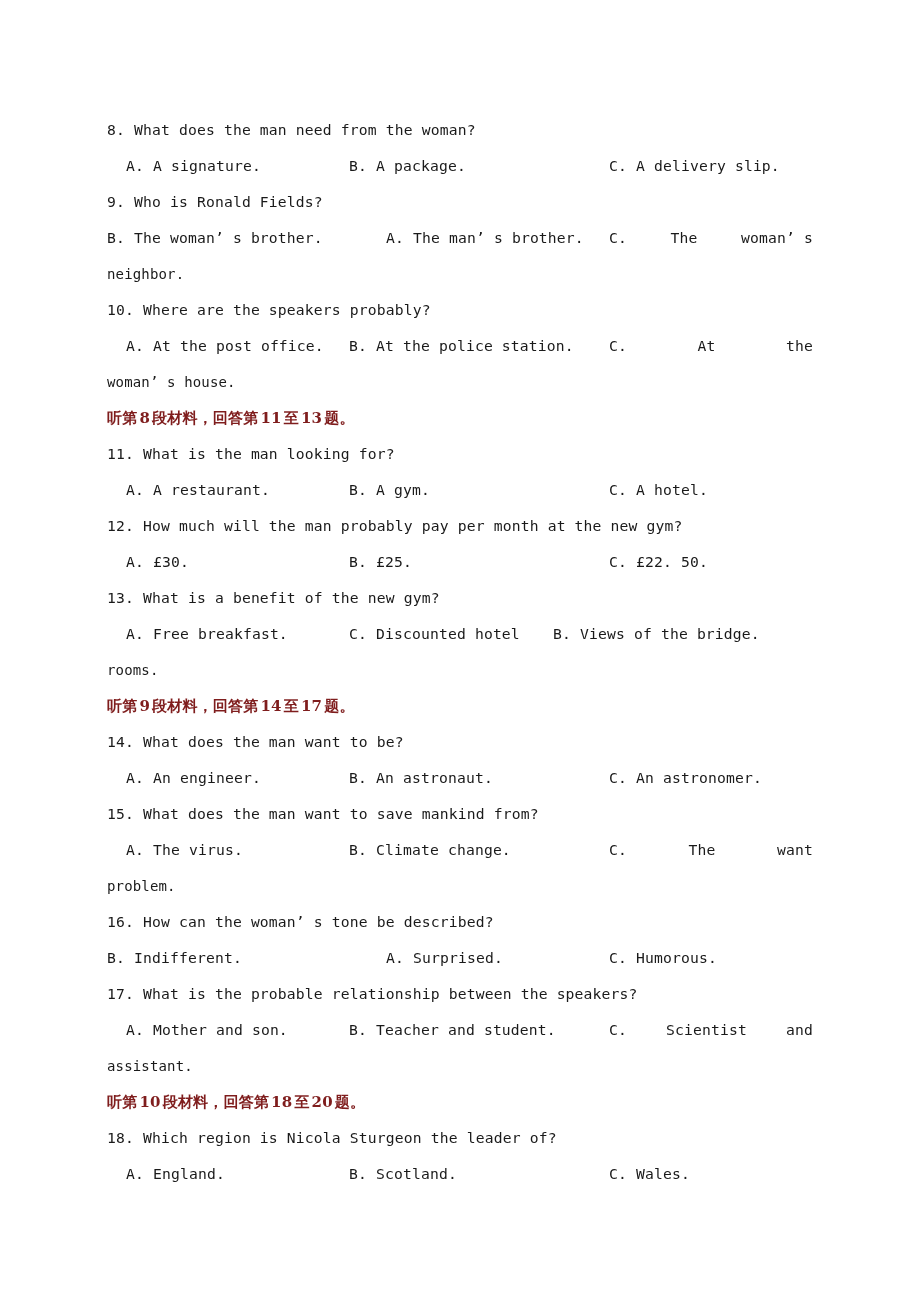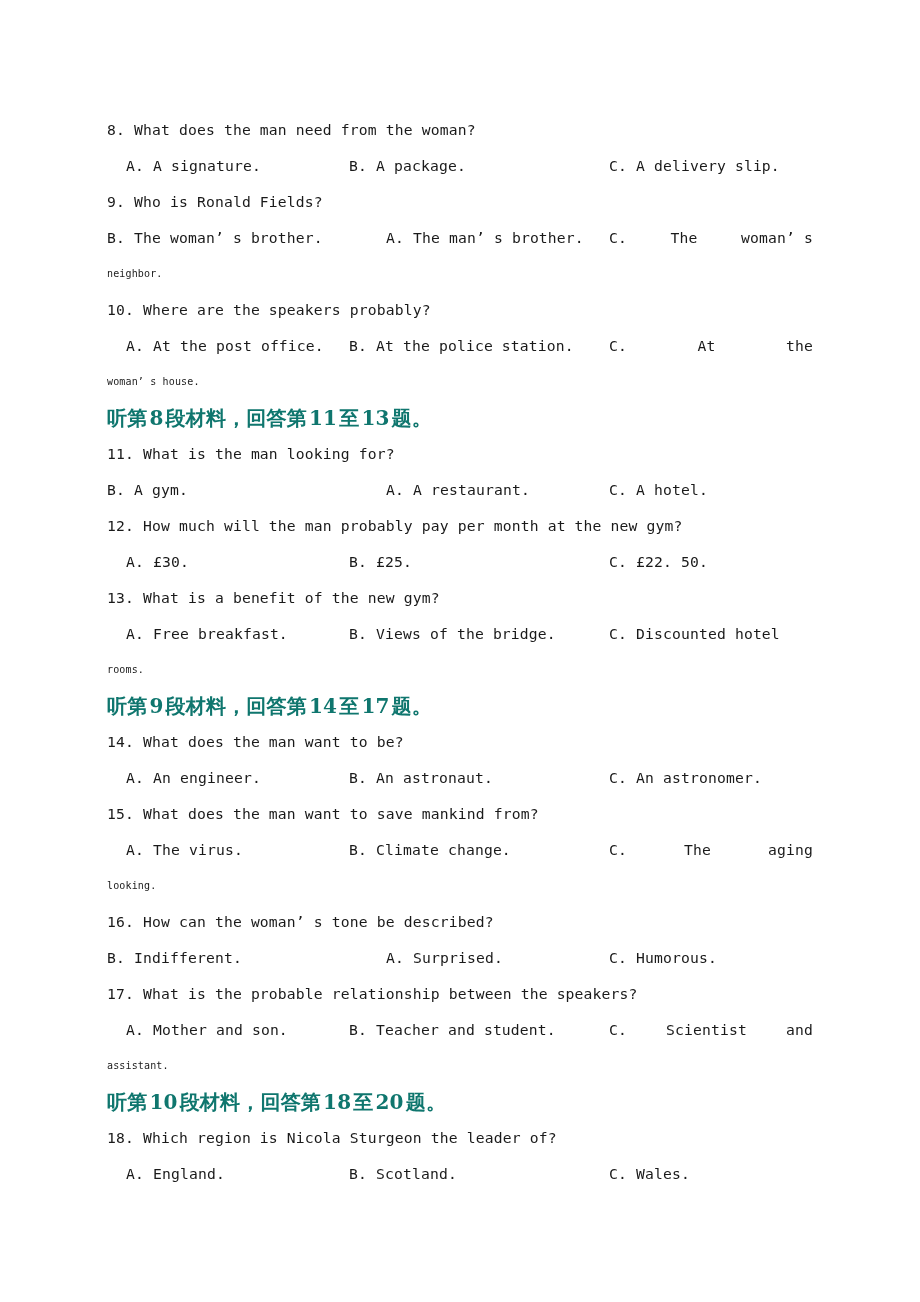--- a/index.html
+++ b/index.html
@@ -71,36 +71,36 @@
   
   .opt-row.justify .col-c {
     display: flex;
     justify-content: space-between;
     white-space: nowrap;
   }
   .opt-row.justify .col-c > span { display: inline-block; }
 
   
   .cont-line {
-    font-size: 10px;
+    font-size: 14px;
     line-height: 36px;
     height: 36px;
     letter-spacing: 0.15px;
     text-align: left;
     white-space: nowrap;
   }
 
   
   .cn-heading {
     height: 36px;
     line-height: 36px;
-    font-size: 20px;
+    font-size: 15px;
     font-family: "DejaVu Sans", "Liberation Sans", sans-serif;
     font-weight: 600;
-    color: #0f766e;
+    color: #7f1d1d;
     white-space: nowrap;
     letter-spacing: 0.2px;
   }
   .cn-heading .num {
     font-family: "DejaVu Serif", "Liberation Serif", serif;
     font-weight: 600;
     padding: 0 2px;
   }
 </style>
 </head>
@@ -137,60 +137,60 @@
         <span>At</span>
         <span>the</span>
       </span>
     </div>
     <div class="cont-line">woman’ s house.</div>
 
     <div class="cn-heading"><span>听第</span><span class="num">8</span><span>段材料，回答第</span><span class="num">11</span><span>至</span><span class="num">13</span><span>题。</span></div>
 
     <div class="line q-line">11. What is the man looking for?</div>
     <div class="opt-row">
+      <span class="col col-a">A. A restaurant.</span>
       <span class="col col-b">B. A gym.</span>
-      <span class="col col-a">A. A restaurant.</span>
       <span class="col col-c">C. A hotel.</span>
     </div>
 
     <div class="line q-line">12. How much will the man probably pay per month at the new gym?</div>
     <div class="opt-row">
       <span class="col col-a">A. £30.</span>
       <span class="col col-b">B. £25.</span>
       <span class="col col-c">C. £22. 50.</span>
     </div>
 
     <div class="line q-line">13. What is a benefit of the new gym?</div>
     <div class="opt-row">
       <span class="col col-a">A. Free breakfast.</span>
+      <span class="col col-c">C. Discounted hotel</span>
       <span class="col col-b">B. Views of the bridge.</span>
-      <span class="col col-c">C. Discounted hotel</span>
     </div>
     <div class="cont-line">rooms.</div>
 
     <div class="cn-heading"><span>听第</span><span class="num">9</span><span>段材料，回答第</span><span class="num">14</span><span>至</span><span class="num">17</span><span>题。</span></div>
 
     <div class="line q-line">14. What does the man want to be?</div>
     <div class="opt-row">
       <span class="col col-a">A. An engineer.</span>
       <span class="col col-b">B. An astronaut.</span>
       <span class="col col-c">C. An astronomer.</span>
     </div>
 
     <div class="line q-line">15. What does the man want to save mankind from?</div>
     <div class="opt-row justify">
       <span class="col col-a">A. The virus.</span>
       <span class="col col-b">B. Climate change.</span>
       <span class="col col-c">
         <span>C.</span>
         <span>The</span>
-        <span>aging</span>
-      </span>
-    </div>
-    <div class="cont-line">looking.</div>
+        <span>want</span>
+      </span>
+    </div>
+    <div class="cont-line">problem.</div>
 
     <div class="line q-line">16. How can the woman’ s tone be described?</div>
     <div class="opt-row">
       <span class="col col-b">B. Indifferent.</span>
       <span class="col col-a">A. Surprised.</span>
       <span class="col col-c">C. Humorous.</span>
     </div>
 
     <div class="line q-line">17. What is the probable relationship between the speakers?</div>
     <div class="opt-row justify">

